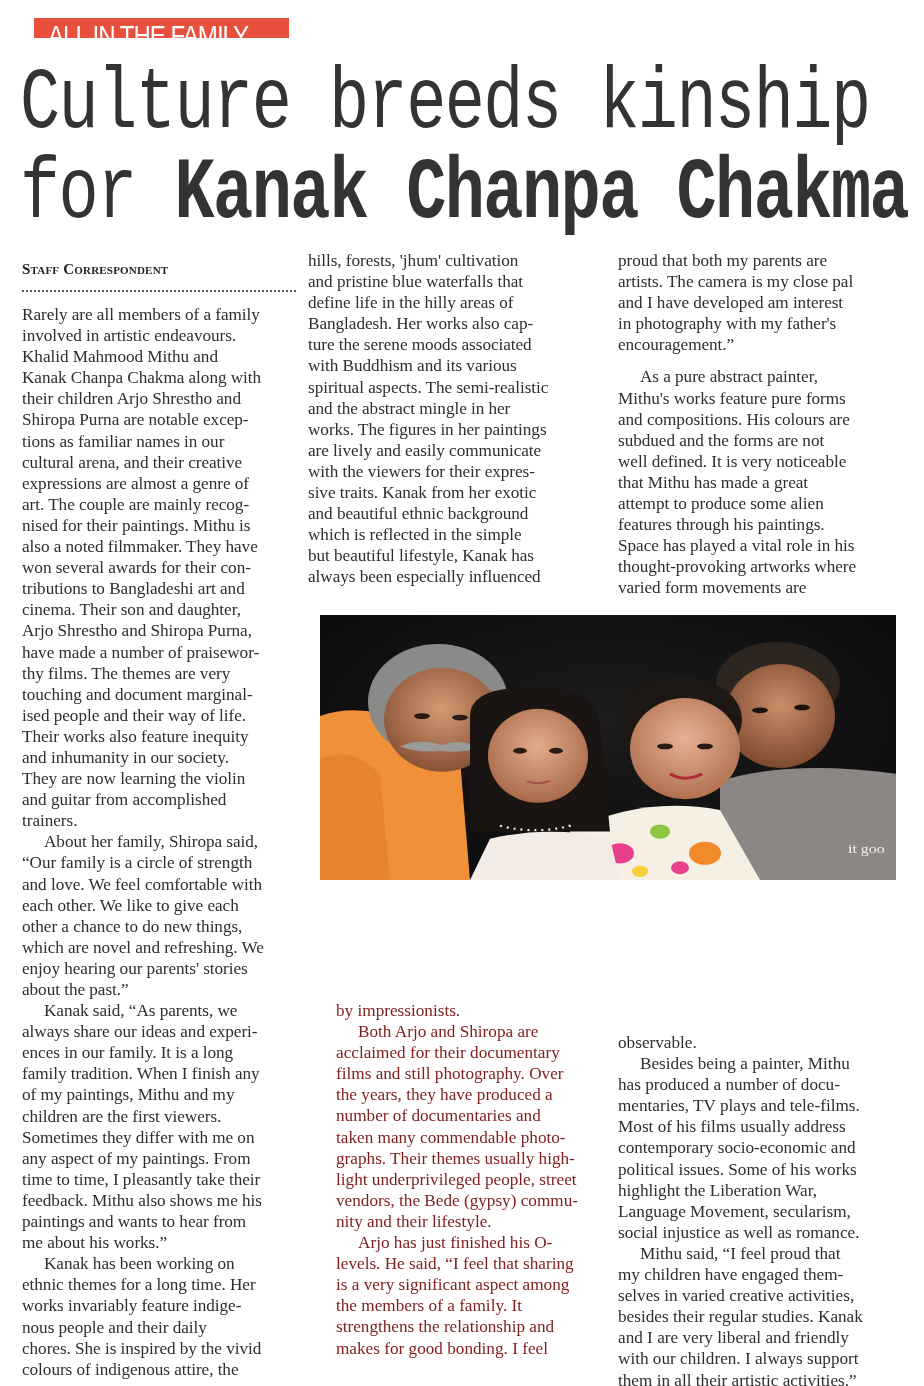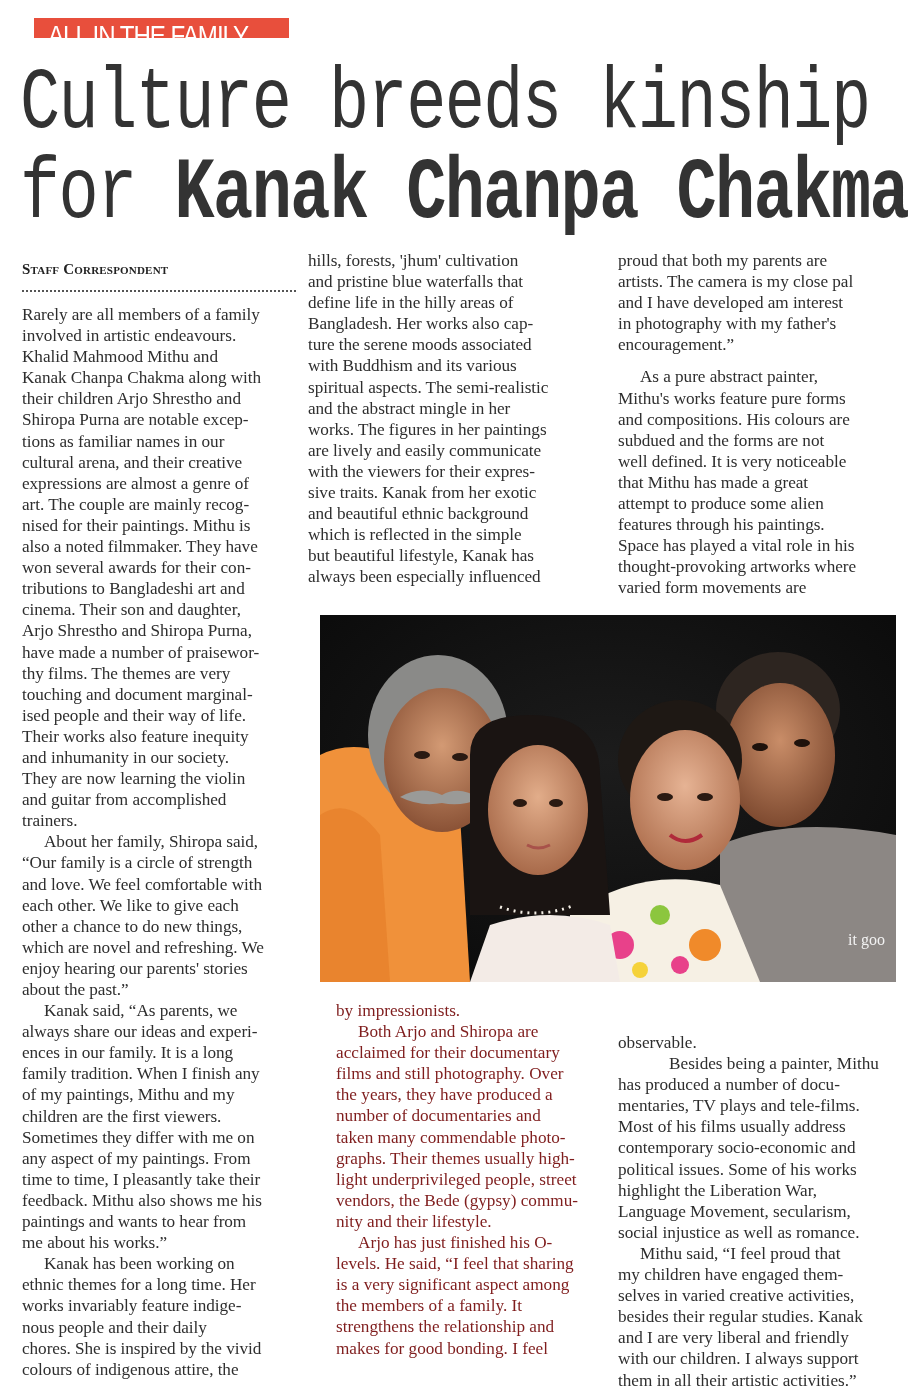--- a/index.html
+++ b/index.html
@@ -45,21 +45,21 @@
   }
   .dots {
     margin-top: 10px; margin-bottom: 12px; height: 2px; width: 274px;
     border-top: 2px dotted #555555;
   }
 
   .col2-bottom { position: absolute; left: 336px; top: 1000px; width: 282px; font-size: 17.2px; line-height: 21.1px; color:#7f1d1d; }
   .col3-bottom { position: absolute; left: 618px; top: 1032px; width: 290px; font-size: 17.2px; line-height: 21.1px; color:#2e2e2e; }
 
   .photo {
-    position: absolute; left: 320px; top: 615px; width: 576px; height: 367px;
+    position: absolute; left: 320px; top: 615px; width: 576px; height: 265px;
     background: #f0abfc; overflow: hidden;
   }
   .photo svg { display: block; width: 100%; height: 100%; }
 </style>
 </head>
 <body>
 
 <div class="kicker">
   <span>ALL IN THE FAMILY</span>
 </div>
@@ -273,21 +273,21 @@
       </p>
     </div>
 </div>
 
 <div class="col3-bottom">
   <div id="col3-bottom">
       <p>
         <span class="line">observable.</span>
       </p>
       <p>
-        <span class="line" style="padding-left: 22px; text-align: center;">Besides being a painter, Mithu</span>
+        <span class="line" style="padding-left: 22px;">Besides being a painter, Mithu</span>
         <span class="line">has produced a number of docu-</span>
         <span class="line">mentaries, TV plays and tele-films.</span>
         <span class="line">Most of his films usually address</span>
         <span class="line">contemporary socio-economic and</span>
         <span class="line">political issues. Some of his works</span>
         <span class="line">highlight the Liberation War,</span>
         <span class="line">Language Movement, secularism,</span>
         <span class="line">social injustice as well as romance.</span>
       </p>
       <p>

